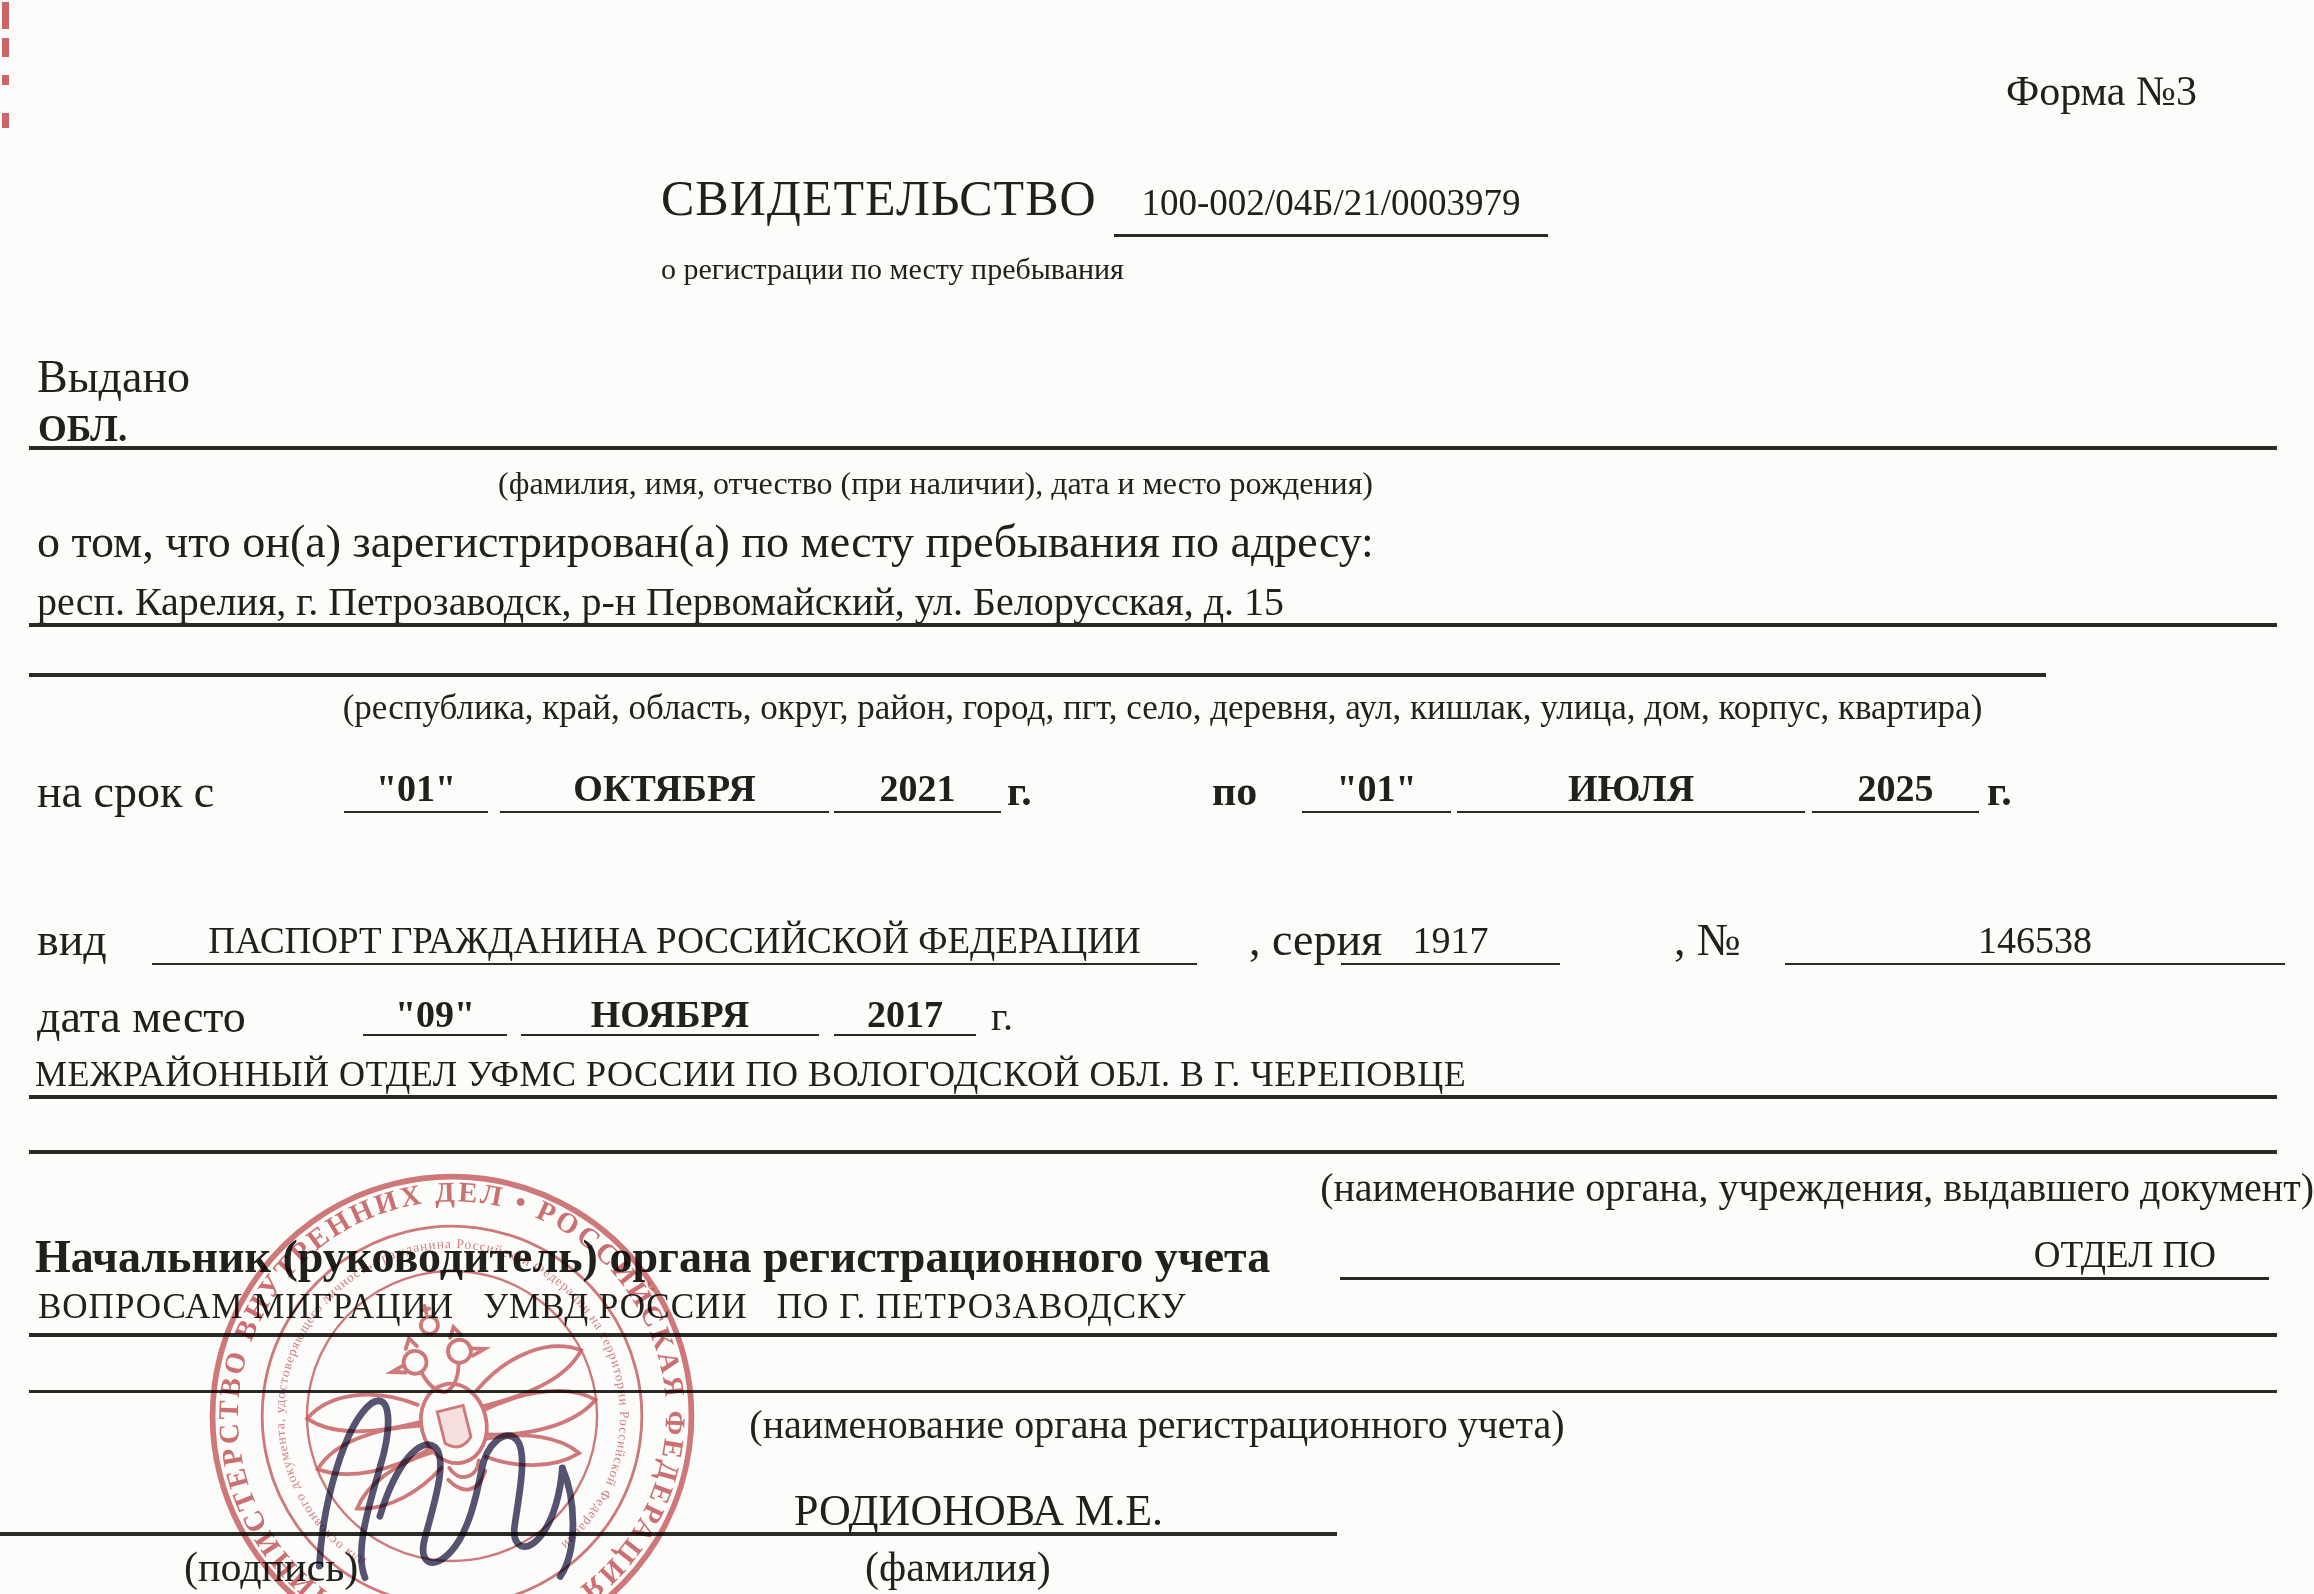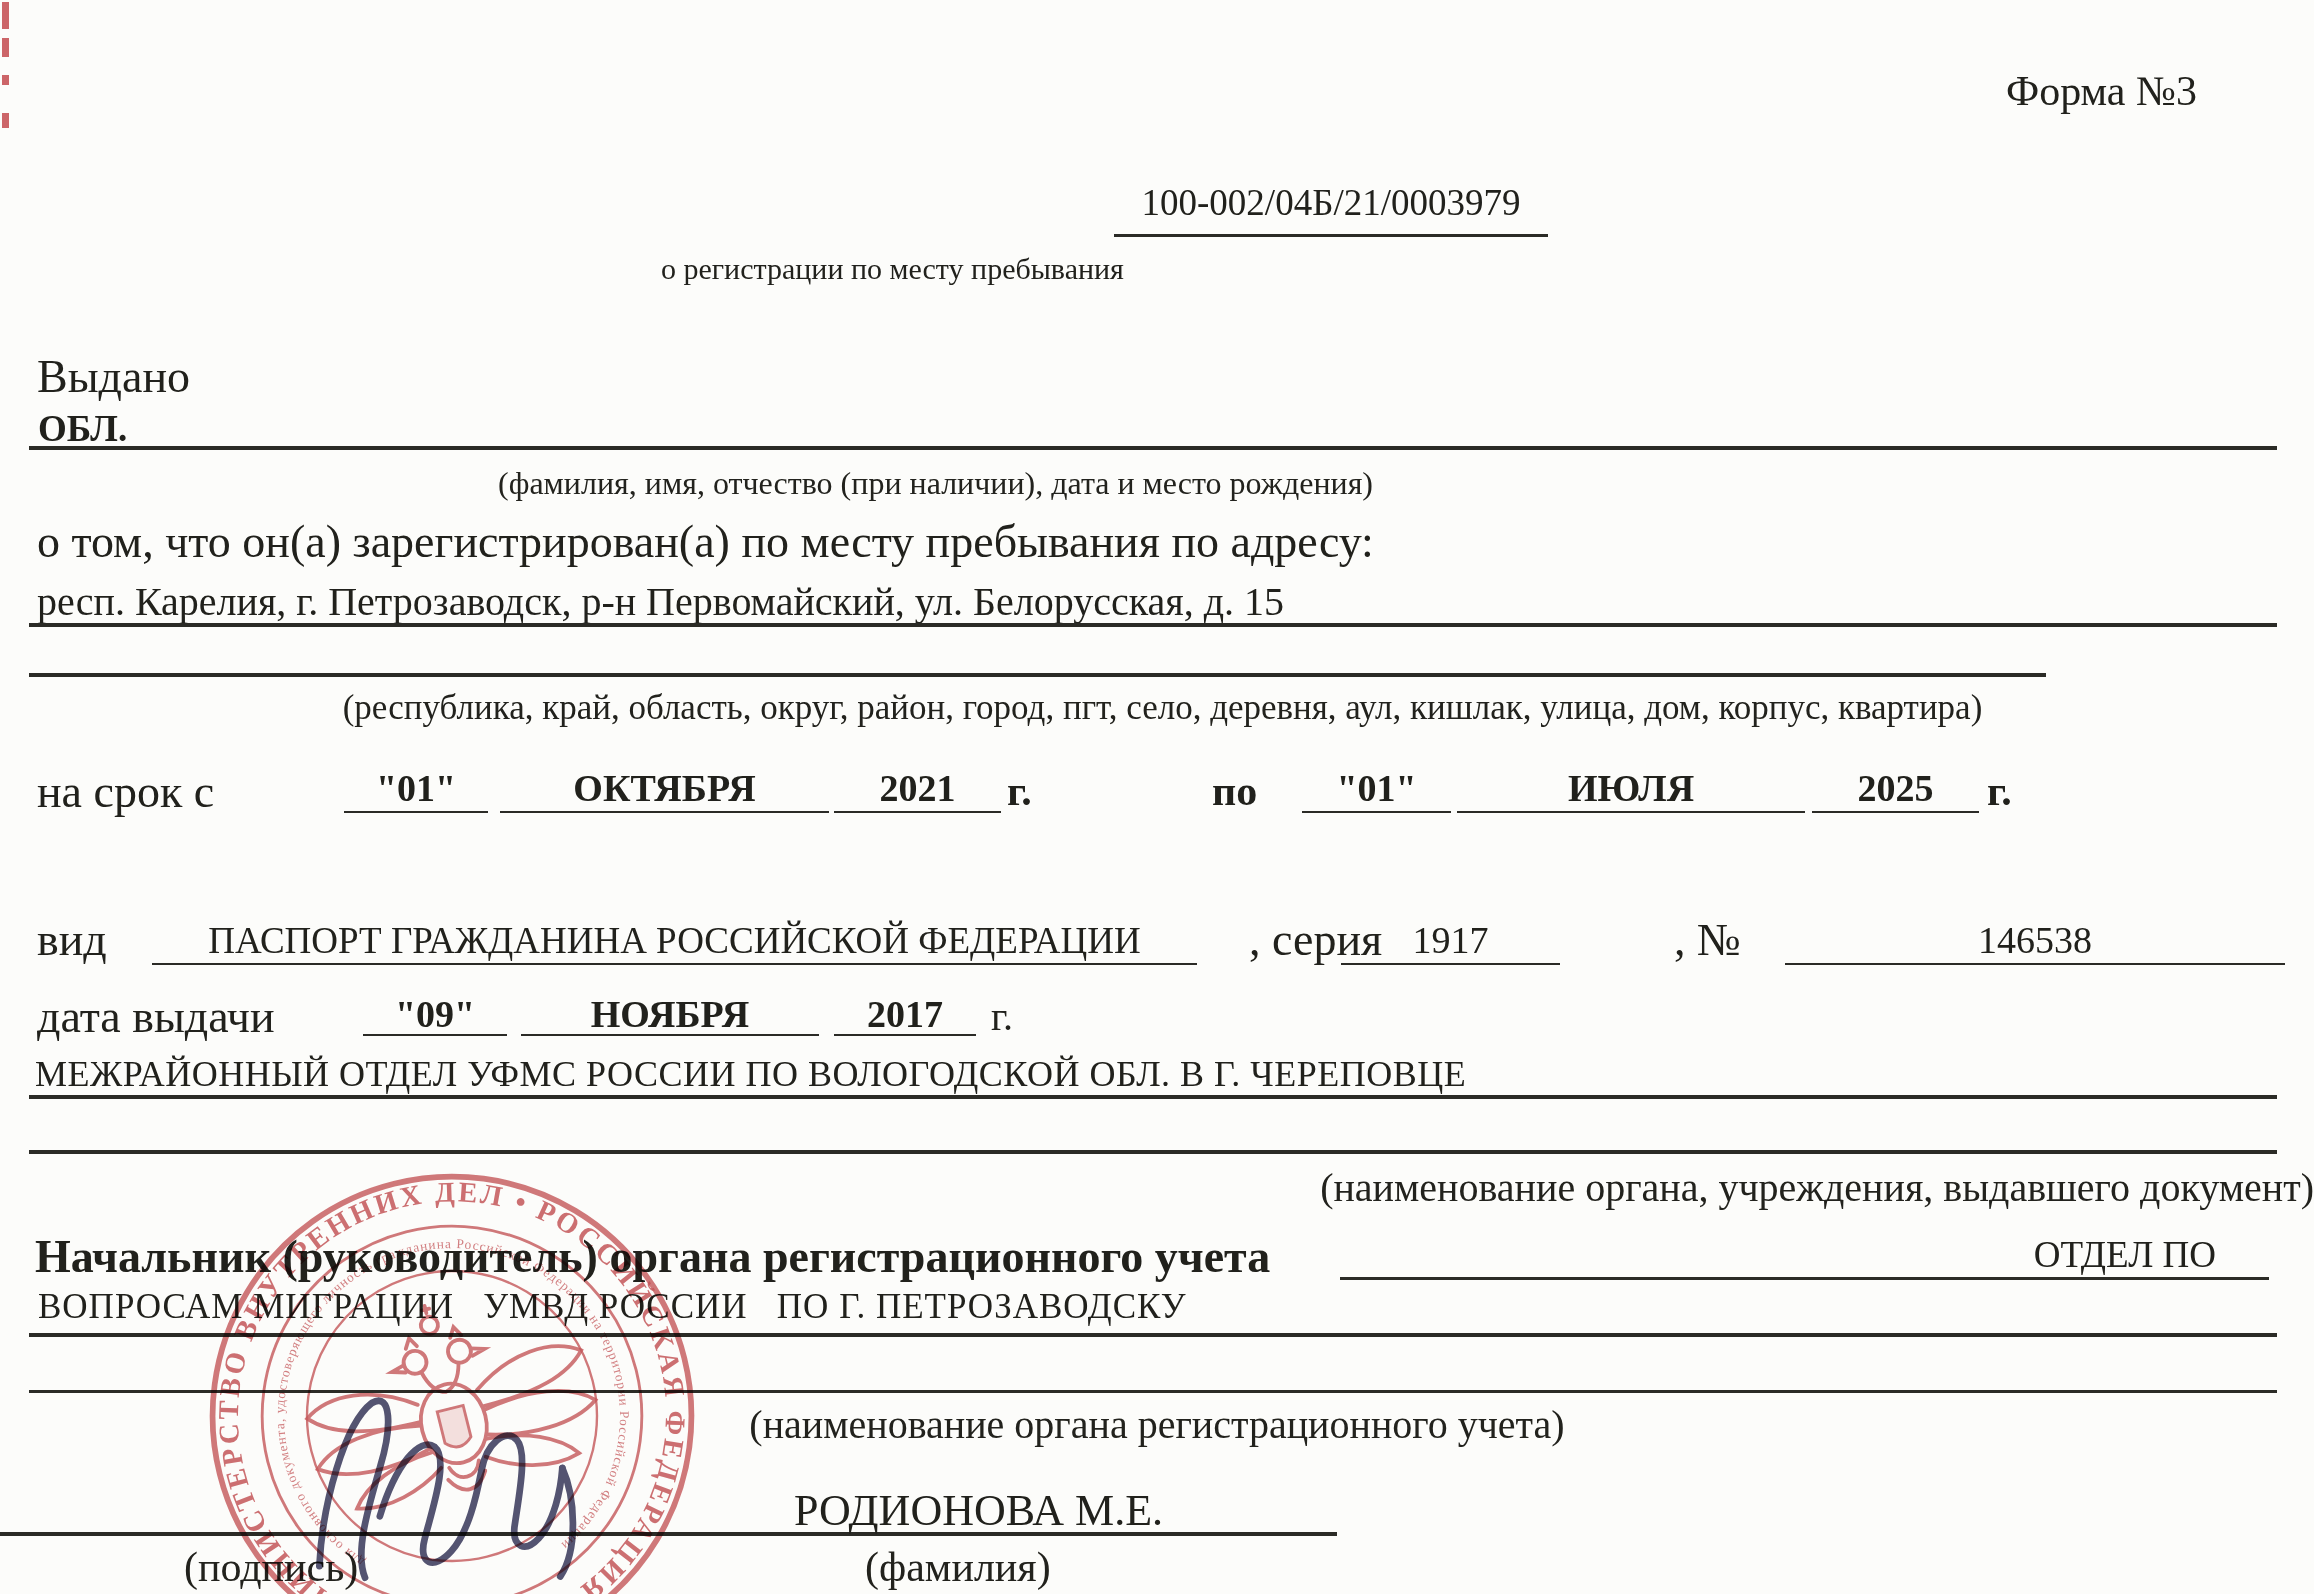--- a/index.html
+++ b/index.html
@@ -101,20 +101,21 @@
 <body>
 
 <div class="page">
 
   <div class="edge-mark em1"></div>
   <div class="edge-mark em2"></div>
   <div class="edge-mark em3"></div>
   <div class="edge-mark em4"></div>
 
   <div class="abs form-label">Форма №3</div>
+  <div class="abs title">СВИДЕТЕЛЬСТВО</div>
   <div class="field cert-num">100-002/04Б/21/0003979</div>
   <div class="abs subtitle">о регистрации по месту пребывания</div>
 
   <div class="abs lbl-vydano">Выдано</div>
   <div class="abs lbl-obl">ОБЛ.</div>
   <div class="rule rule-obl"></div>
   <div class="abs cap cap-fio">(фамилия, имя, отчество (при наличии), дата и место рождения)</div>
 
   <div class="abs lbl-reg">о том, что он(а) зарегистрирован(а) по месту пребывания по адресу:</div>
   <div class="abs val-address">респ. Карелия, г. Петрозаводск, р-н Первомайский, ул. Белорусская, д. 15</div>
@@ -133,21 +134,21 @@
   <div class="field pf f-y2">2025</div>
   <div class="abs sfx-g2">г.</div>
 
   <div class="abs lbl-vid">вид</div>
   <div class="field df f-type">ПАСПОРТ ГРАЖДАНИНА РОССИЙСКОЙ ФЕДЕРАЦИИ</div>
   <div class="abs lbl-seriya">, серия</div>
   <div class="field df f-series">1917</div>
   <div class="abs lbl-no">, №</div>
   <div class="field df f-docnum">146538</div>
 
-  <div class="abs lbl-date">дата выдачи</div>
+  <div class="abs lbl-date">дата место</div>
   <div class="field tf f-dd">"09"</div>
   <div class="field tf f-dm">НОЯБРЯ</div>
   <div class="field tf f-dy">2017</div>
   <div class="abs sfx-g3">г.</div>
 
   <div class="abs val-issuer">МЕЖРАЙОННЫЙ ОТДЕЛ УФМС РОССИИ ПО ВОЛОГОДСКОЙ ОБЛ. В Г. ЧЕРЕПОВЦЕ</div>
   <div class="rule rule-issuer"></div>
   <div class="rule rule-blank2"></div>
   <div class="abs cap cap-issuer">(наименование органа, учреждения, выдавшего документ)</div>
 

